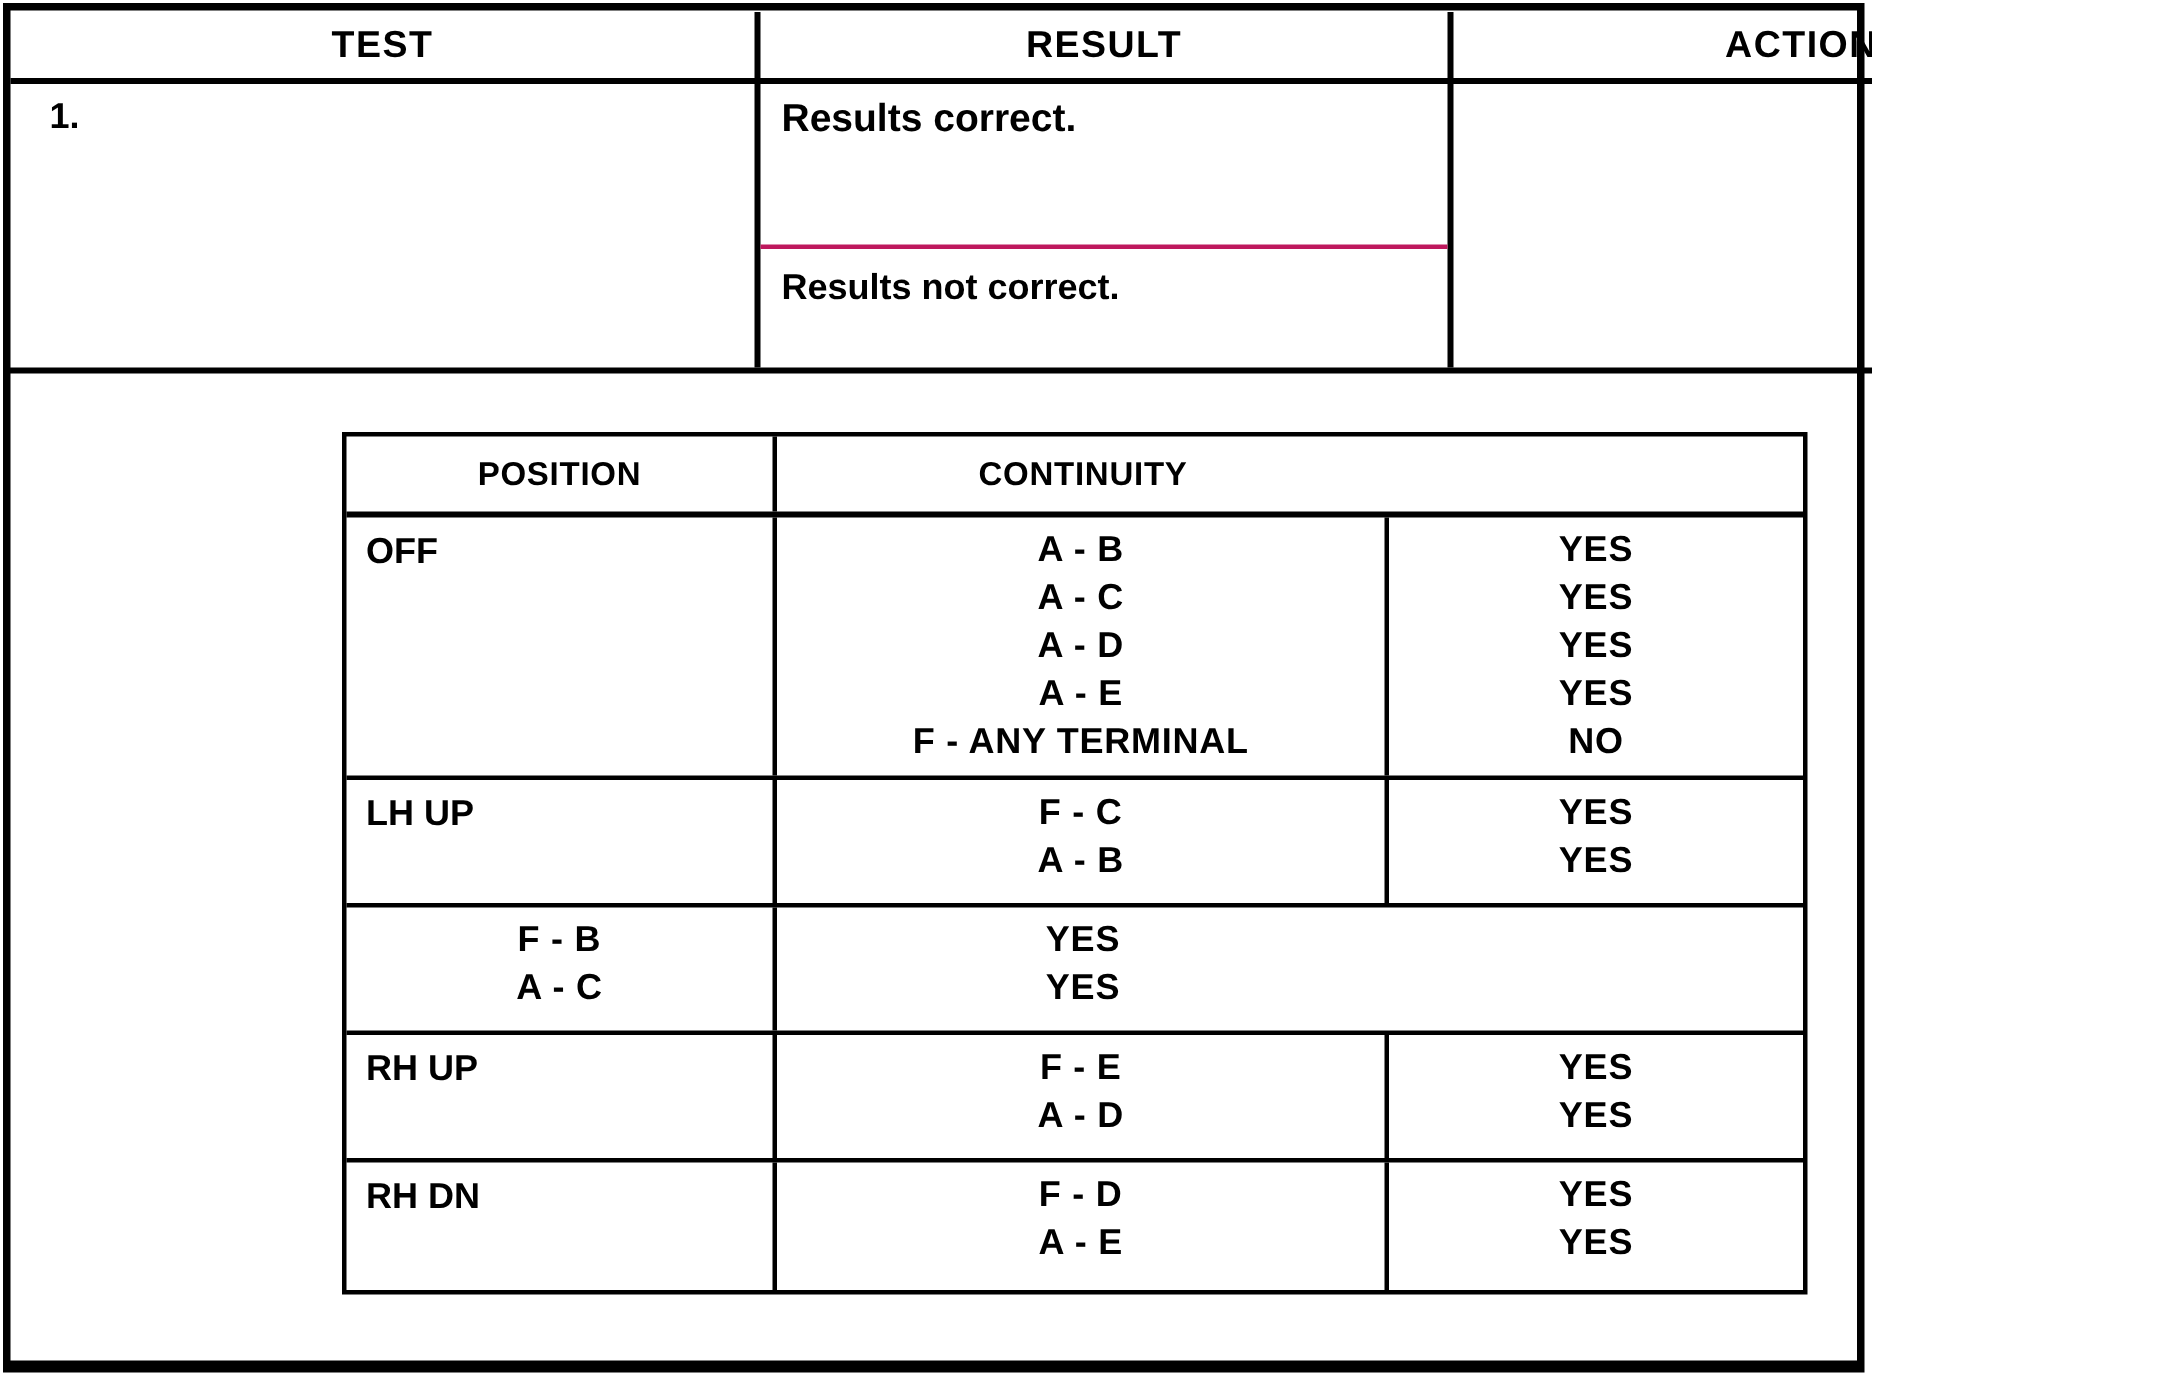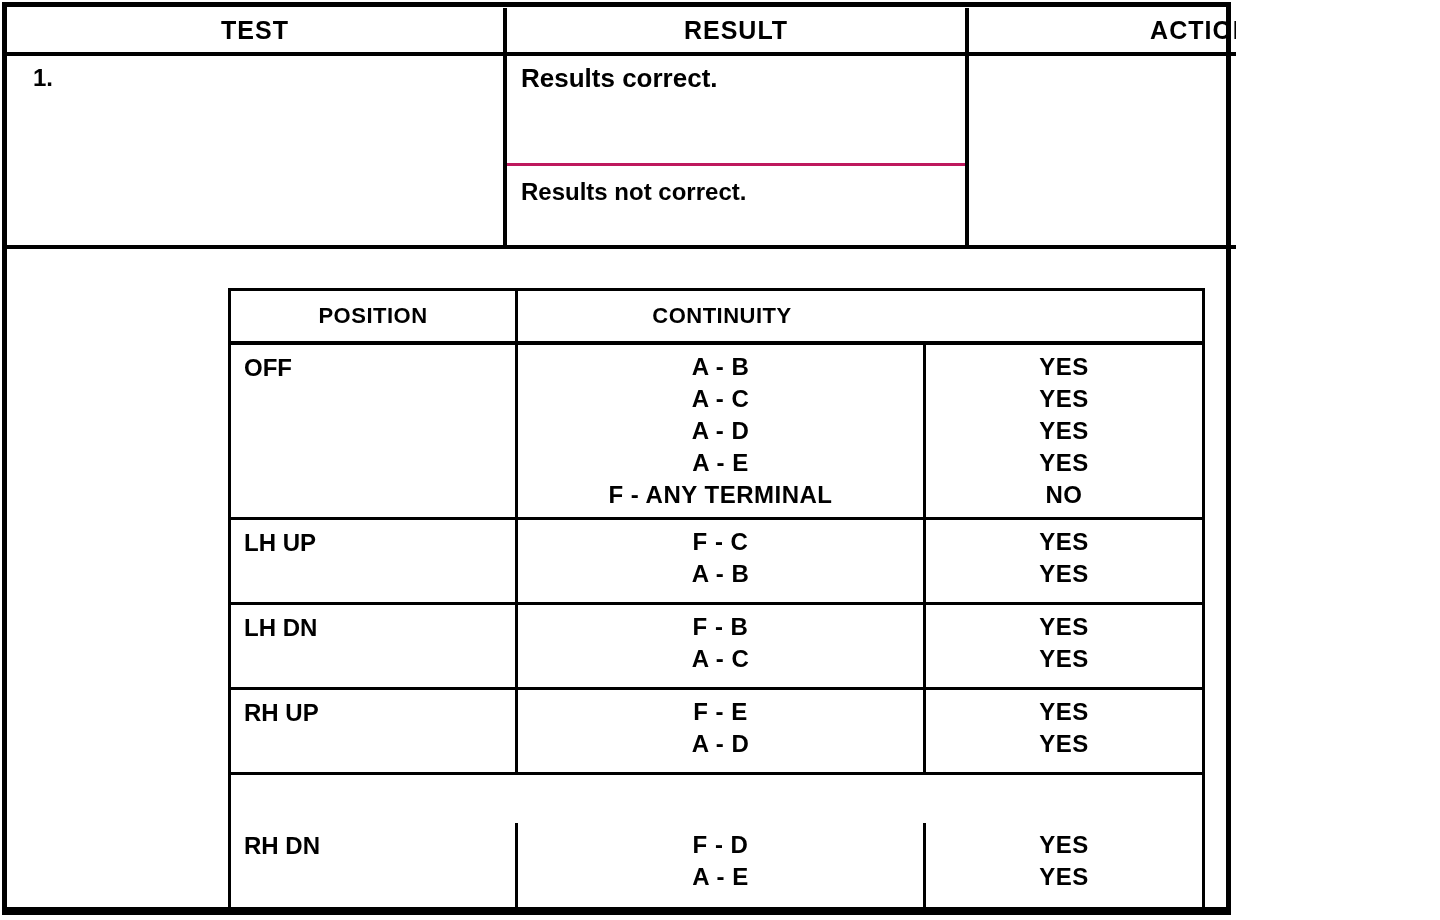--- a/index.html
+++ b/index.html
@@ -8,20 +8,21 @@
     background: #ffffff;
     font-family: "Liberation Sans", "DejaVu Sans", sans-serif;
     color: #000000;
   }
   .page {
     position: relative;
     width: 1236px;
     height: 920px;
     background: #ffffff;
     overflow: hidden;
+    padding-left: 12px;
   }
   
   .outer-frame {
     position: absolute;
     left: 2px; top: 2px; right: 5px; bottom: 5px;
     border: 5px solid #000;
     border-bottom-width: 8px;
     box-sizing: border-box;
     pointer-events: none;
   }
@@ -110,21 +111,21 @@
   .chead .ccell {
     display: flex;
     align-items: center;
     justify-content: center;
     font-size: 22px;
     font-weight: 700;
     letter-spacing: 0.5px;
   }
 
   .crow.body { border-bottom: 3px solid #000; }
-  .crow.body.last { border-bottom: none; margin-top: 48px; }
+  .crow.body.last { border-bottom: none; }
   .crow.tall { height: 175px; }
   .crow.std  { height: 85px; }
 
   .pos-cell {
     padding: 9px 0 0 13px;
     font-size: 24px;
     font-weight: 700;
   }
   .stack { padding-top: 6px; }
   .cline {
@@ -189,21 +190,20 @@
         <div class="cline">F - C</div>
         <div class="cline">A - B</div>
       </div>
       <div class="ccell stack">
         <div class="cline">YES</div>
         <div class="cline">YES</div>
       </div>
     </div>
 
     <div class="crow body std">
-      <div class="ccell sep pos-cell">LH DN</div>
       <div class="ccell sep stack">
         <div class="cline">F - B</div>
         <div class="cline">A - C</div>
       </div>
       <div class="ccell stack">
         <div class="cline">YES</div>
         <div class="cline">YES</div>
       </div>
     </div>
 

